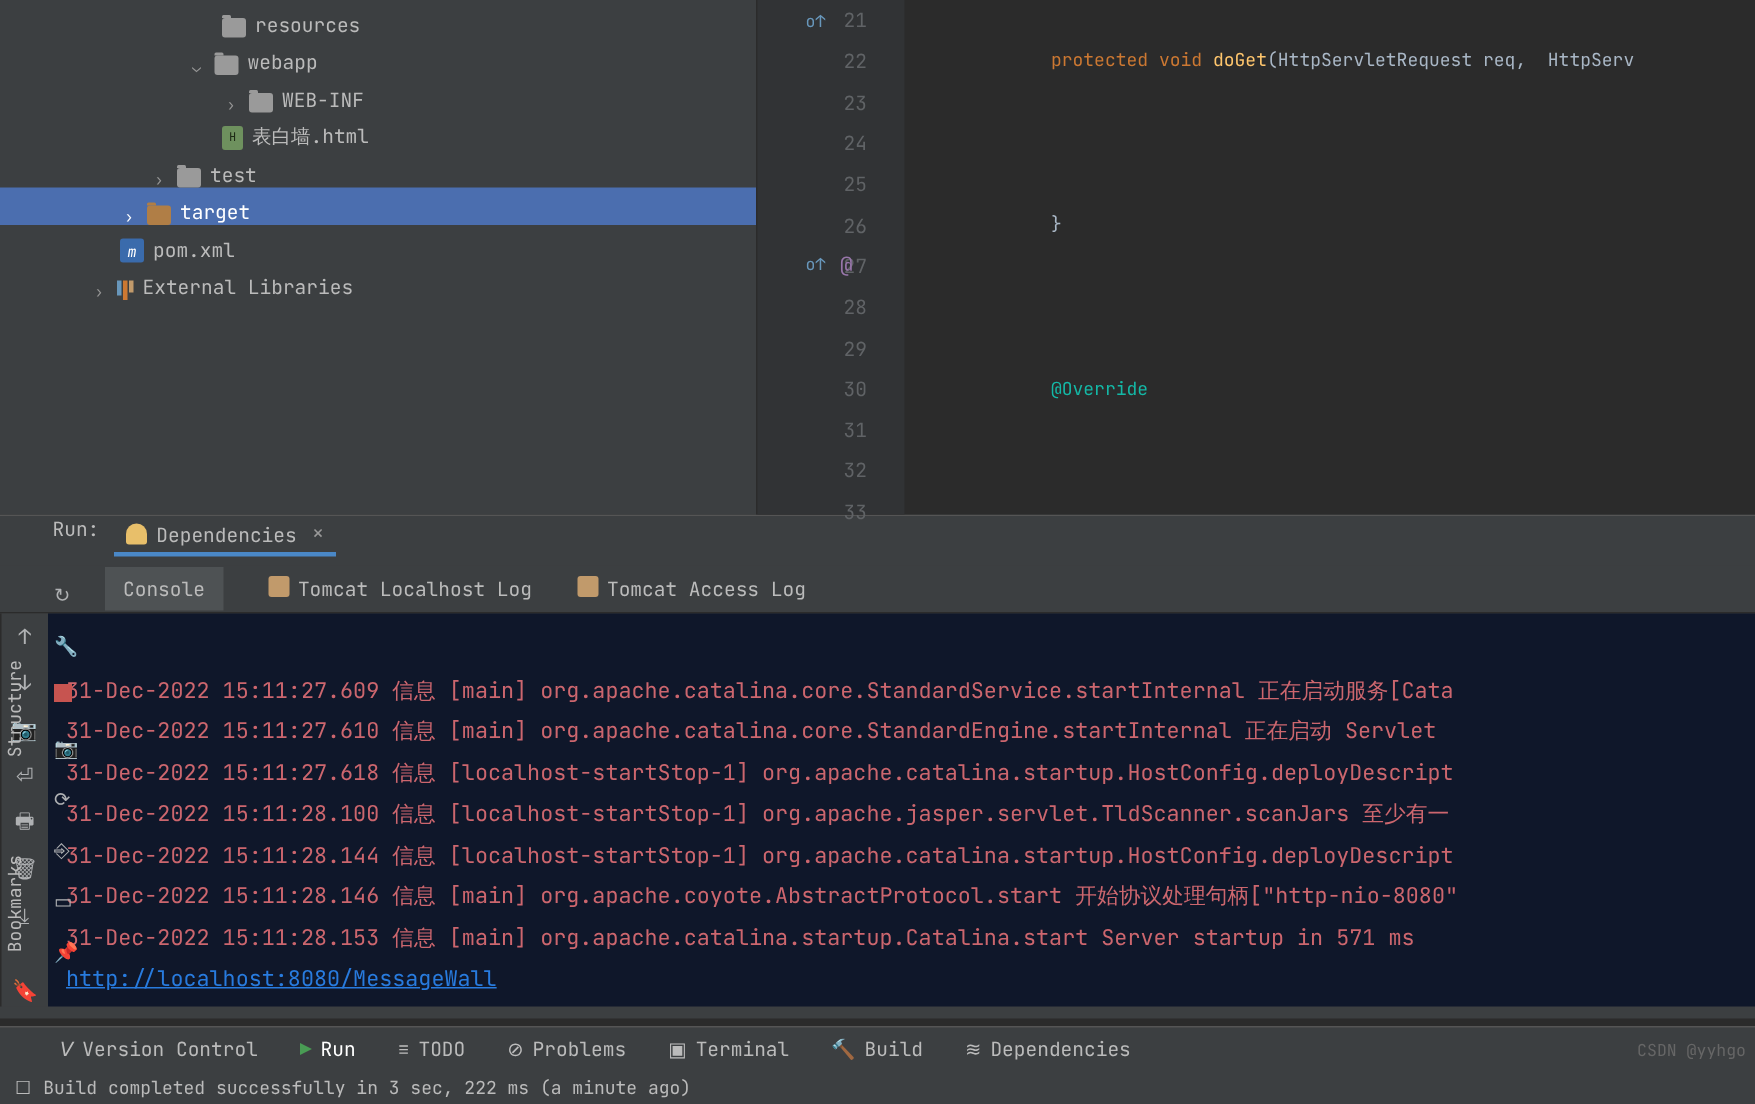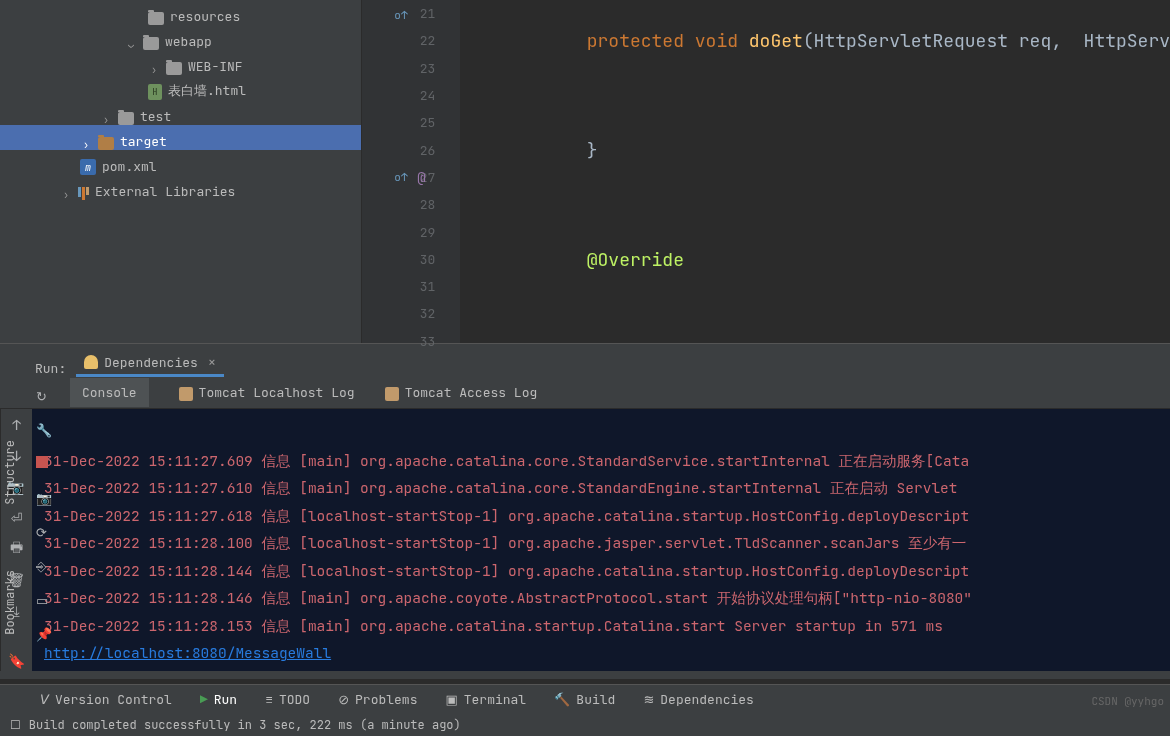--- a/index.html
+++ b/index.html
@@ -24,33 +24,33 @@
 .lib-icon span:nth-child(1){background:#6897bb;height:10px}
 .lib-icon span:nth-child(2){background:#cc7832;height:13px}
 .lib-icon span:nth-child(3){background:#c19a6b;height:8px}
 .m-icon{width:16px;height:16px;background:#3a6bac;border-radius:2px;color:#fff;font-size:10px;display:flex;align-items:center;justify-content:center;font-style:italic}
 .scratch-icon{width:14px;height:14px;background:#548545;border-radius:2px;position:relative}
 .scratch-icon::after{content:"";position:absolute;right:-2px;bottom:-2px;width:8px;height:8px;background:#3c8ec6;border-radius:50%}
 .editor{flex:1;display:flex;background:#2b2b2b;font-family:"JetBrains Mono",Consolas,monospace}
 .gutter{width:98px;background:#313335;text-align:right;padding-right:25px;color:#606366;font-size:13px;line-height:27px;padding-top:0;position:relative}
 .gutter .gut-line{height:27.3px;display:flex;align-items:center;justify-content:flex-end;gap:6px}
 .gut-mark{position:absolute;left:30px;color:#6897bb;font-size:11px}
-.code{flex:1;font-size:18px;line-height:27.3px;padding-left:40px;white-space:pre;overflow:hidden}
+.code{flex:1;font-size:12px;line-height:27.3px;padding-left:40px;white-space:pre;overflow:hidden}
 .code .line{height:27.3px}
 .kw{color:#cc7832}
 .fn{color:#ffc66d}
 .cm{color:#808080}
-.ann{color:#bef264}
+.ann{color:#14b8a6}
 .run-panel{height:336px;border-top:1px solid #555;background:#3c3f41}
-.run-header{height:33px;display:flex;align-items:flex-end;padding-left:35px;gap:10px;color:#bbb;font-size:13px}
+.run-header{height:33px;display:flex;align-items:flex-start;padding-left:35px;gap:10px;color:#bbb;font-size:13px}
 .run-tab{display:flex;align-items:center;gap:6px;padding:0 8px;height:27px;border-bottom:3px solid #4a88c7}
 .bug-icon{width:14px;height:14px;background:#e8bf6a;border-radius:7px 7px 2px 2px}
 .close-x{color:#999;font-size:14px;margin-left:4px}
 .tab-row{height:32px;display:flex;align-items:center;background:#3c3f41;border-bottom:1px solid #2b2b2b;padding-left:70px;gap:30px;color:#bbb;font-size:13px}
-.tab-item{display:flex;align-items:flex-end;gap:6px}
+.tab-item{display:flex;align-items:flex-start;gap:6px}
 .tab-item.active{background:#4e5254;padding:6px 12px;border-radius:0}
 .tomcat-icon{width:14px;height:14px;background:#c19a6b;border-radius:2px}
 .console-body{display:flex;height:262px}
 .left-tools2{width:32px;background:#3c3f41;display:flex;flex-direction:column;align-items:center;padding-top:6px;gap:11px;border-left:1px solid #2b2b2b}
 .tool-btn{width:20px;height:20px;color:#afb1b3;font-size:14px;display:flex;align-items:center;justify-content:center}
 .console-out{flex:1;background:#0f172a;padding:10px 12px;font-family:"JetBrains Mono",Consolas,monospace;font-size:14.5px;line-height:27.5px;color:#cc666e;white-space:pre;overflow:hidden}
 .console-out .link{color:#287bde;text-decoration:underline}
 .bottom-bar{position:absolute;bottom:22px;left:0;right:0;height:30px;background:#3c3f41;border-top:1px solid #555;display:flex;align-items:center;padding-left:40px;gap:28px;color:#bbb;font-size:13px}
 .bottom-item{display:flex;align-items:center;gap:6px}
 .bottom-item.active{color:#fff}

